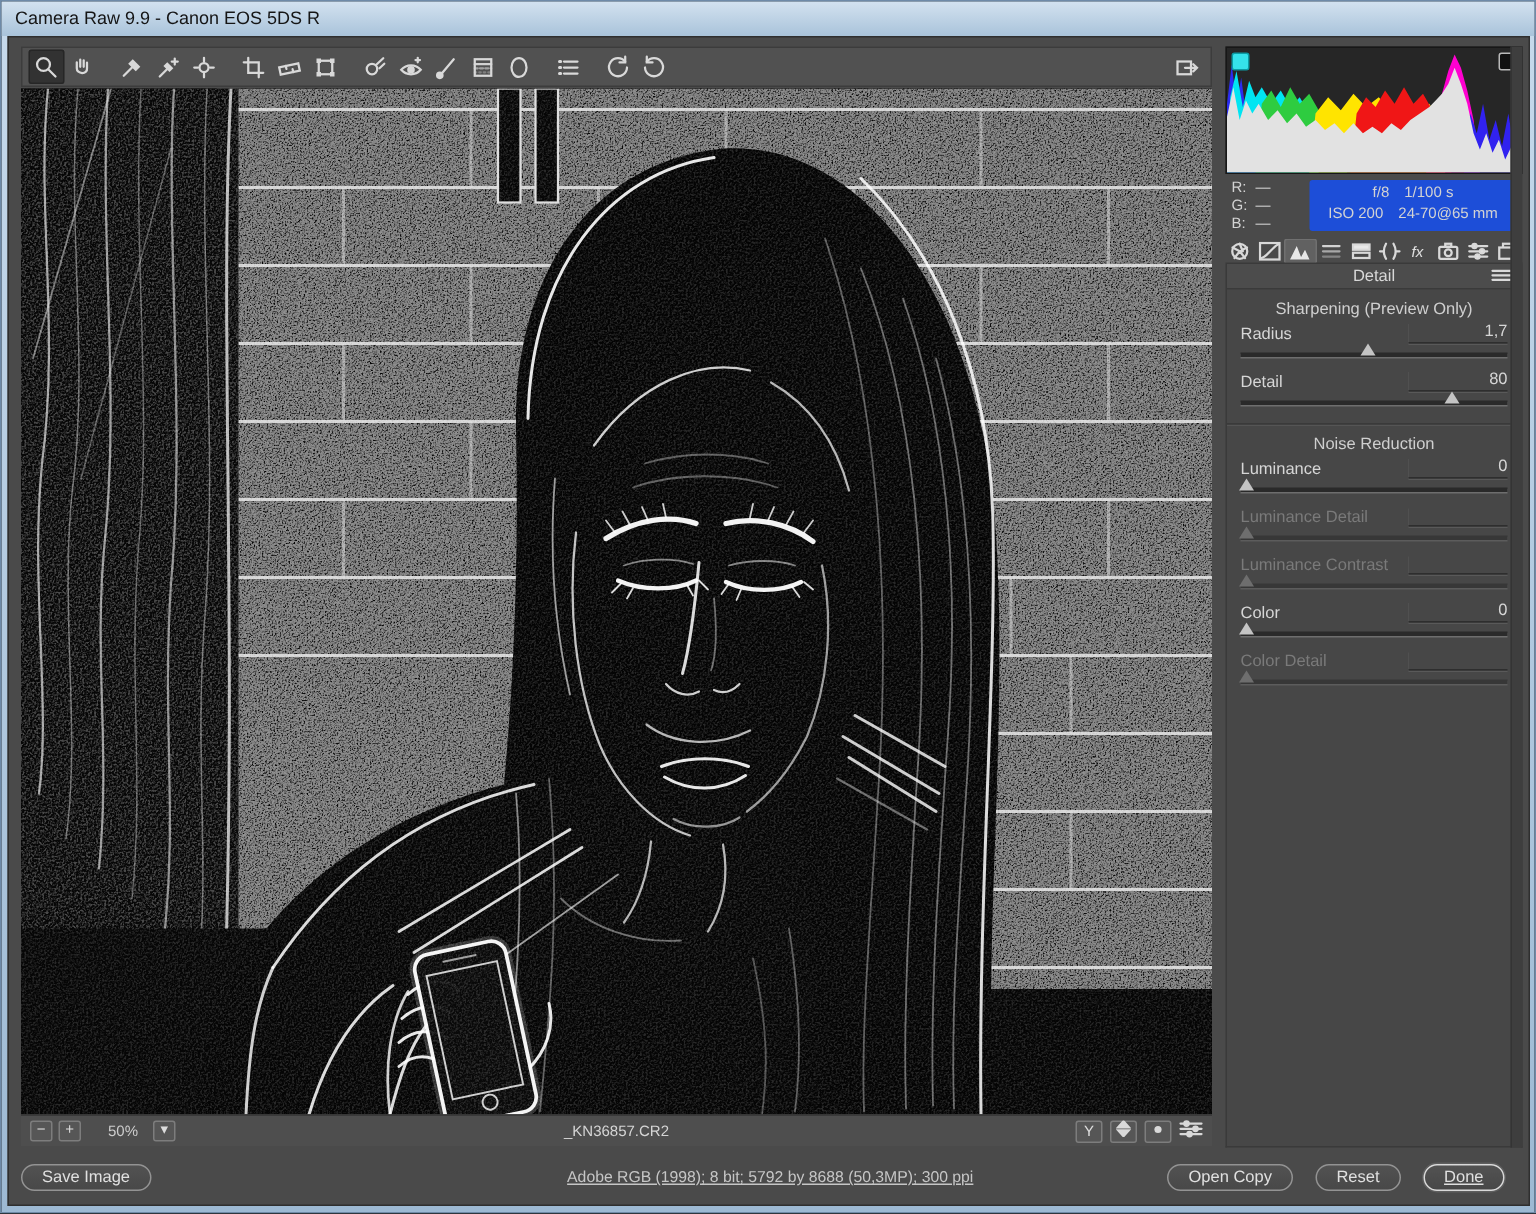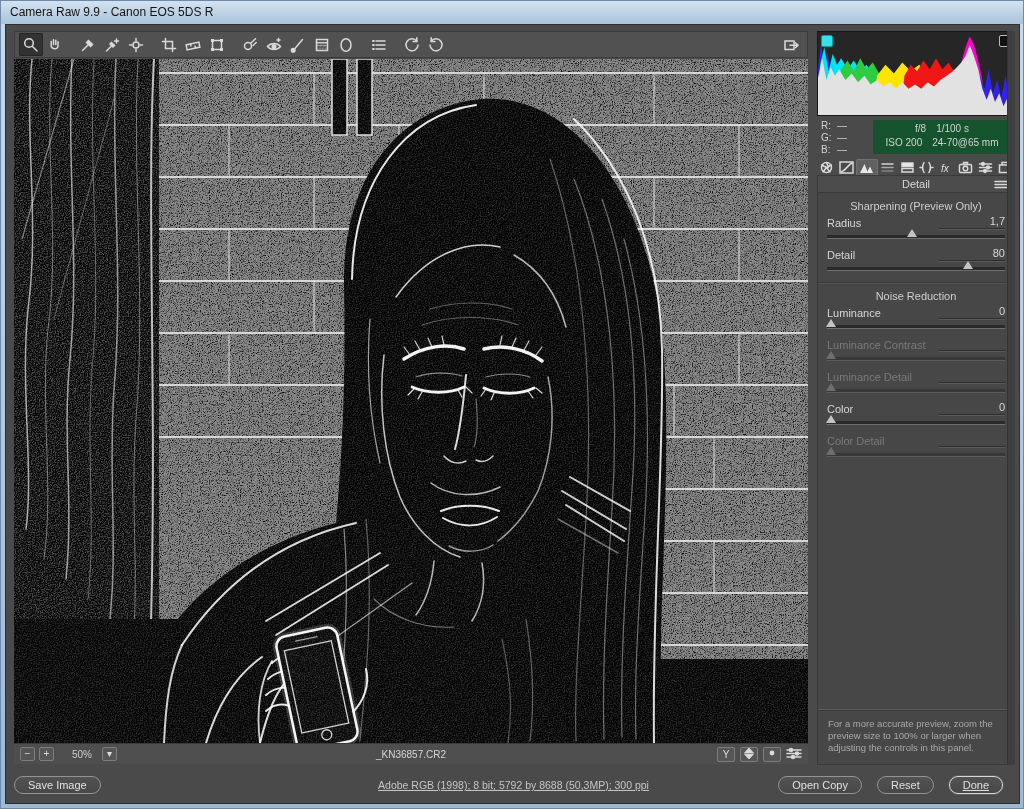--- a/index.html
+++ b/index.html
@@ -27,21 +27,21 @@
   .rpanel{position:absolute;top:6px;left:811px;width:198px;height:734px;display:flex;flex-direction:column;}
   .hist-wrap{position:relative;width:100%;height:85px;background:#262626;border:1px solid #171717;}
   .hist-wrap svg{display:block;width:100%;height:100%;}
   .clip{position:absolute;top:3px;width:12px;height:12px;border-radius:2px;}
   .clip.shadow{left:3px;background:#35e2ea;border:1px solid #0c9aa2;}
   .clip.highlight{right:3px;background:#111;border:1px solid #b9b9b9;}
   .hist-info{display:flex;padding:4px 4px 2px 4px;color:#d3d3d3;font-size:10px;height:40px;}
   .rgb-col{width:52px;line-height:12px;}
   .rgb-row span{display:inline-block;}
   .rgb-lab{width:16px;}
-  .expo-col{flex:1;text-align:center;line-height:14px;background:#14532d;border-radius:2px;padding-top:2px;}
+  .expo-col{flex:1;text-align:center;line-height:14px;background:#1d4ed8;border-radius:2px;padding-top:2px;}
   .expo-col b{font-weight:normal;margin:0 5px;}
   .tabs{display:flex;height:17px;margin-top:3px;border-bottom:1px solid #3a3a3a;}
   .tab{flex:1;display:flex;align-items:center;justify-content:center;}
   .tab.active{background:#616161;border:1px solid #707070;border-bottom:0;border-radius:2px 2px 0 0;}
   .pane{flex:1;border:1px solid #3a3a3a;border-top:0;background:#474747;display:flex;flex-direction:column;overflow:hidden;}
   .pane-h{display:flex;align-items:center;height:17px;border-bottom:1px solid #3a3a3a;background:#4c4c4c;padding:0 6px;}
   .pane-title{flex:1;text-align:center;color:#d8d8d8;font-size:11px;}
   .sec-h{text-align:center;color:#cfcfcf;font-size:11px;margin:7px 0 2px;}
   .sliders{padding:0 9px;}
   .srow{margin-bottom:2px;}
@@ -500,56 +500,55 @@
               <div class="srow-top">
                 <span class="slabel">Luminance</span>
                 <span class="svalue">0</span>
               </div>
               <div class="track">
                 <div class="thumb" style="left: calc(2% - 5px);"></div>
               </div>
             </div>
             <div class="srow">
               <div class="srow-top">
+                <span class="slabel dis">Luminance Detail</span>
+                <span class="svalue"></span>
+              </div>
+              <div class="track dis">
+                <div class="thumb" style="left: calc(2% - 5px); border-bottom-color: rgb(143, 143, 143);"></div>
+              </div>
+            </div>
+            <div class="srow">
+              <div class="srow-top">
                 <span class="slabel dis">Luminance Contrast</span>
                 <span class="svalue"></span>
               </div>
               <div class="track dis">
                 <div class="thumb" style="left: calc(2% - 5px); border-bottom-color: rgb(143, 143, 143);"></div>
               </div>
             </div>
             <div class="srow">
               <div class="srow-top">
-                <span class="slabel dis">Luminance Detail</span>
+                <span class="slabel">Color</span>
+                <span class="svalue">0</span>
+              </div>
+              <div class="track">
+                <div class="thumb" style="left: calc(2% - 5px);"></div>
+              </div>
+            </div>
+            <div class="srow">
+              <div class="srow-top">
+                <span class="slabel dis">Color Detail</span>
                 <span class="svalue"></span>
               </div>
               <div class="track dis">
                 <div class="thumb" style="left: calc(2% - 5px); border-bottom-color: rgb(143, 143, 143);"></div>
               </div>
             </div>
-            <div class="srow">
-              <div class="srow-top">
-                <span class="slabel">Color</span>
-                <span class="svalue">0</span>
-              </div>
-              <div class="track">
-                <div class="thumb" style="left: calc(2% - 5px);"></div>
-              </div>
-            </div>
-            <div class="srow">
-              <div class="srow-top">
-                <span class="slabel dis">Color Detail</span>
-                <span class="svalue"></span>
-              </div>
-              <div class="track dis">
-                <div class="thumb" style="left: calc(2% - 5px); border-bottom-color: rgb(143, 143, 143);"></div>
-              </div>
-            </div>
-          </div>
-        <div class="note">For a more accurate preview, zoom the preview size to 100% or larger when adjusting the controls in this panel.</div>
+          </div>
       </div>
     </div>
     <div class="scrollgutter"></div>
 
     <div class="bottom-bar">
       <button class="btn">Save Image</button>
       <div class="wlink"><span>Adobe RGB (1998); 8 bit; 5792 by 8688 (50,3MP); 300 ppi</span></div>
       <div class="bb-right">
         <button class="btn">Open Copy</button>
         <button class="btn">Reset</button>

